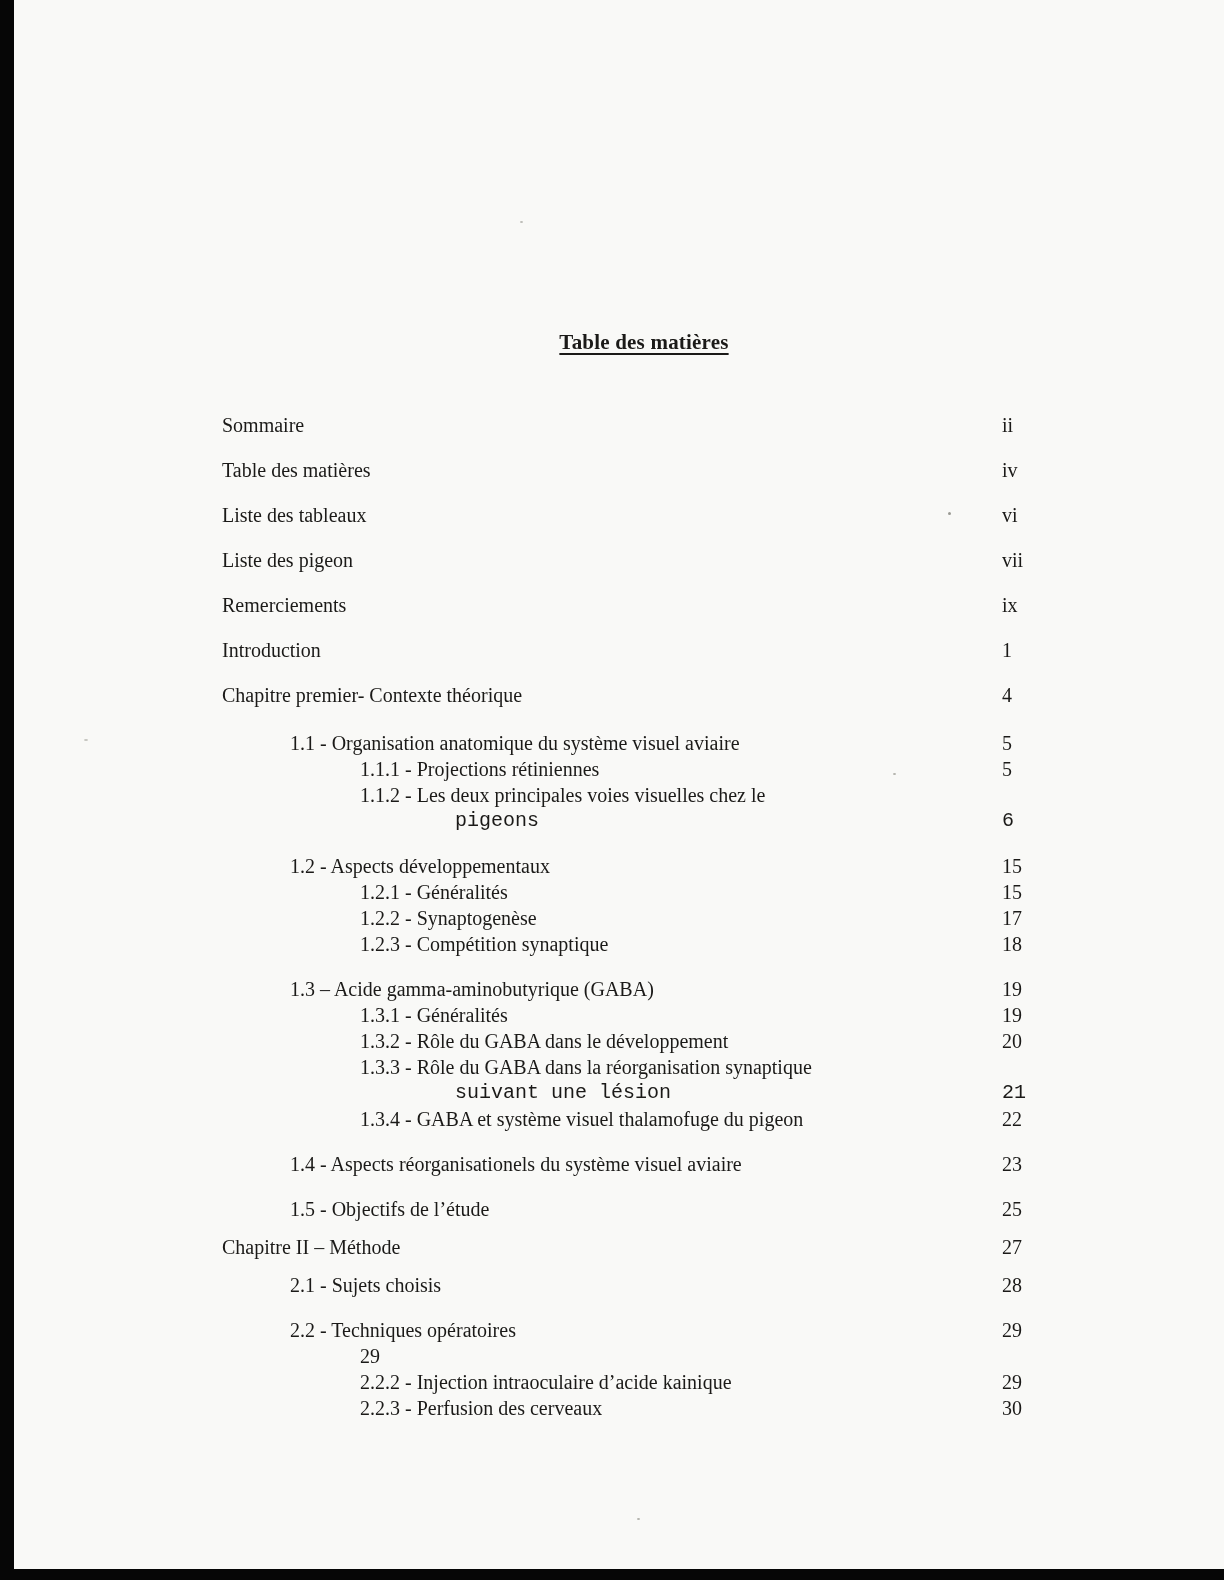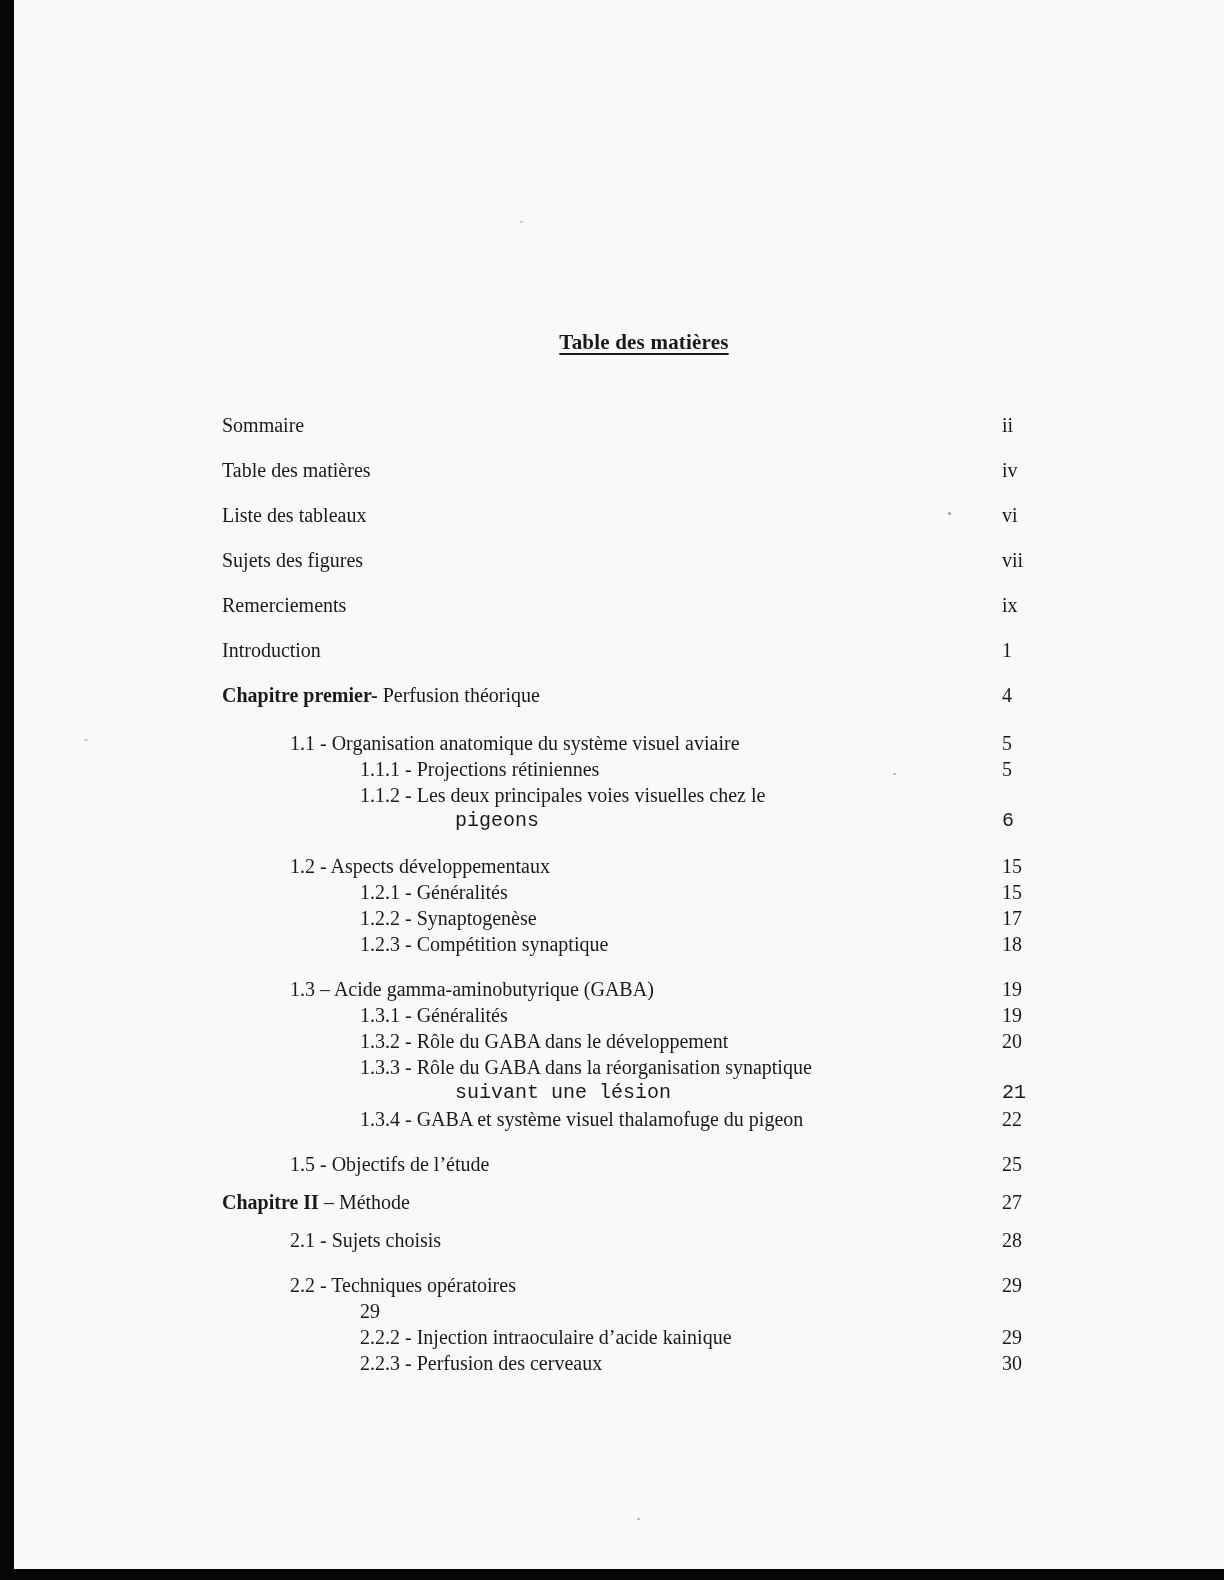--- a/index.html
+++ b/index.html
@@ -43,21 +43,21 @@
     width: 840px;
     font-size: 20px;
   }
   .row {
     display: flex;
     align-items: flex-start;
     line-height: 26px;
   }
   .row .label { flex: 1 1 auto; }
   .row .pagenum { flex: 0 0 60px; text-align: left; }
-  .row b { font-weight: 700; }
+  .row b { font-weight: 400; }
 
   .lvl0 { padding-left: 0; }
   .lvl1 { padding-left: 68px; gap: 16px; }
   .lvl2 { padding-left: 138px; }
   .lvl3 { padding-left: 233px; font-family: Liberation Mono, monospace; }
 
   .gap-s { margin-top: 19px; }
   .gap-m { margin-top: 22px; }
   .gap-l { margin-top: 12px; }
 
@@ -92,33 +92,33 @@
       </div>
       <div class="row lvl0 gap-s">
         <span class="label">Table des matières</span>
         <span class="pagenum">iv</span>
       </div>
       <div class="row lvl0 gap-s">
         <span class="label">Liste des tableaux</span>
         <span class="pagenum">vi</span>
       </div>
       <div class="row lvl0 gap-s">
-        <span class="label">Sujets des figures</span>
+        <span class="label">Liste des pigeon</span>
         <span class="pagenum">vii</span>
       </div>
       <div class="row lvl0 gap-s">
         <span class="label">Remerciements</span>
         <span class="pagenum">ix</span>
       </div>
       <div class="row lvl0 gap-s">
         <span class="label">Introduction</span>
         <span class="pagenum">1</span>
       </div>
       <div class="row lvl0 gap-s">
-        <span class="label"><b>Chapitre premier-</b><span> Perfusion théorique</span></span>
+        <span class="label"><b>Chapitre premier-</b><span> Contexte théorique</span></span>
         <span class="pagenum">4</span>
       </div>
       <div class="row lvl1 gap-m">
         <span class="label">1.1 - Organisation anatomique du système visuel aviaire</span>
         <span class="pagenum">5</span>
       </div>
       <div class="row lvl2">
         <span class="label">1.1.1 - Projections rétiniennes</span>
         <span class="pagenum">5</span>
       </div>
@@ -162,20 +162,24 @@
       </div>
       <div class="row lvl3">
         <span class="label">suivant une lésion</span>
         <span class="pagenum">21</span>
       </div>
       <div class="row lvl2">
         <span class="label">1.3.4 - GABA et système visuel thalamofuge du pigeon</span>
         <span class="pagenum">22</span>
       </div>
       <div class="row lvl1 gap-s">
+        <span class="label">1.4 - Aspects réorganisationels du système visuel aviaire</span>
+        <span class="pagenum">23</span>
+      </div>
+      <div class="row lvl1 gap-s">
         <span class="label">1.5 - Objectifs de l’étude</span>
         <span class="pagenum">25</span>
       </div>
       <div class="row lvl0 gap-l">
         <span class="label"><b>Chapitre II</b><span> – Méthode</span></span>
         <span class="pagenum">27</span>
       </div>
       <div class="row lvl1 gap-l">
         <span class="label">2.1 - Sujets choisis</span>
         <span class="pagenum">28</span>

